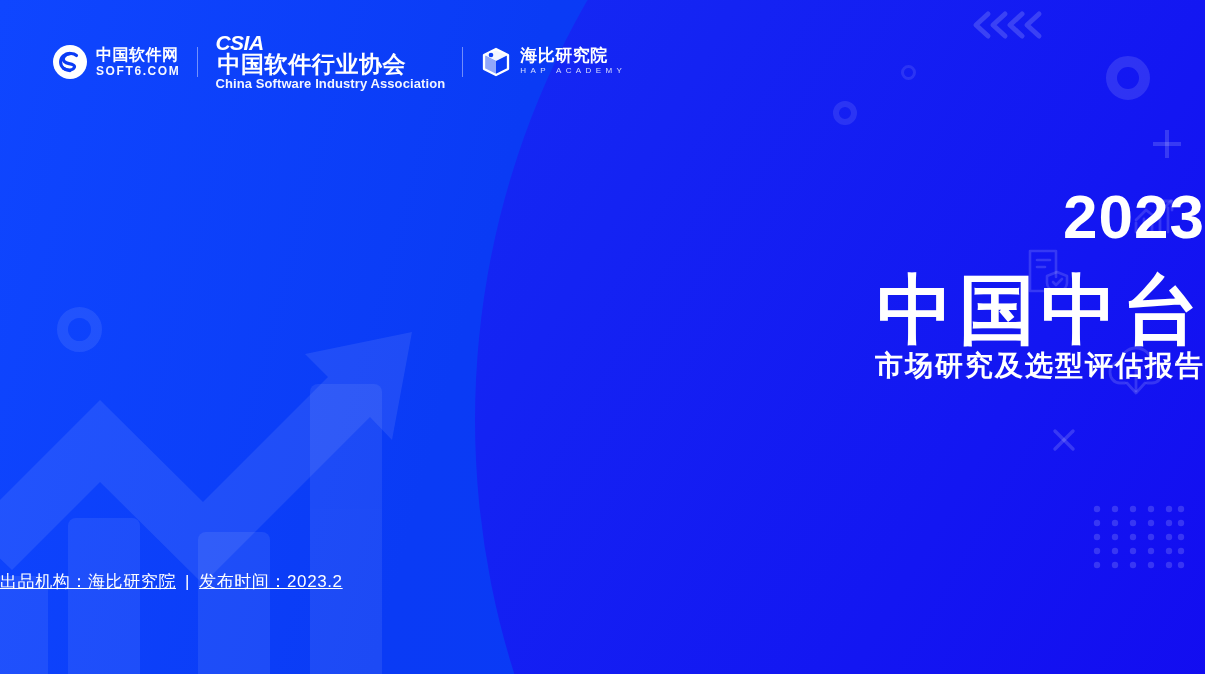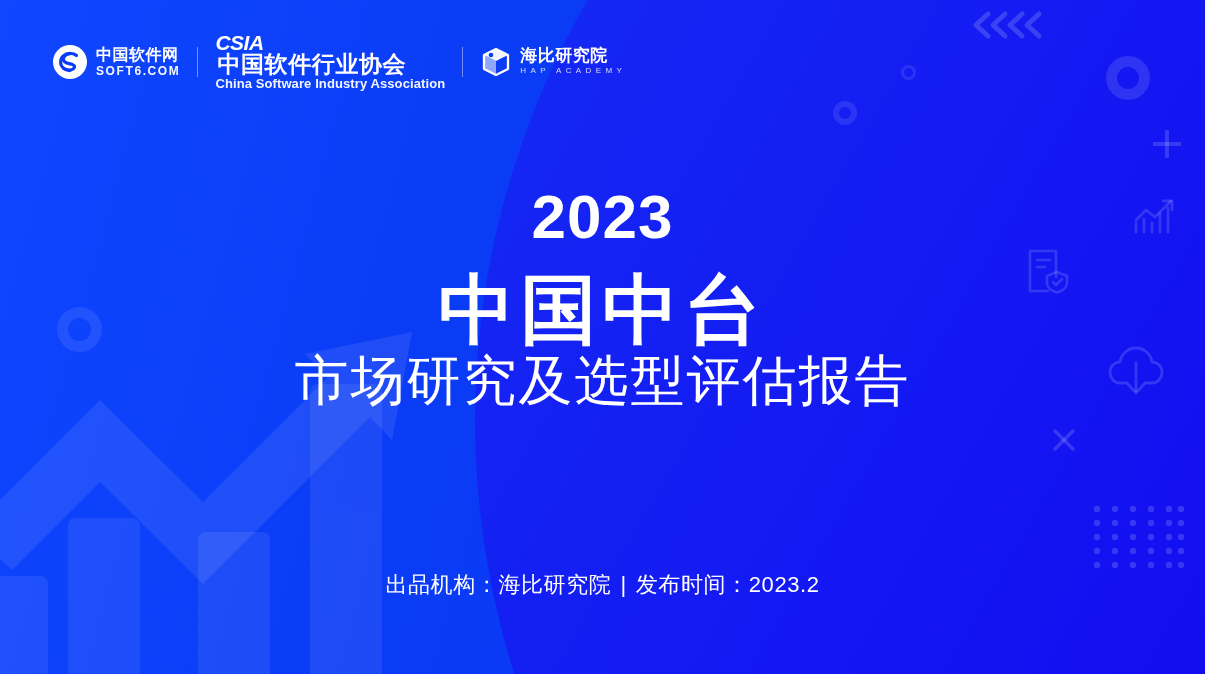--- a/index.html
+++ b/index.html
@@ -176,53 +176,54 @@
     margin-left: 2px;
     line-height: 1;
   }
 
   
   .title-block {
     position: absolute;
     left: 0;
     right: 0;
     top: 186px;
-    text-align: center;
+    text-align: right;
     color: #ffffff;
   }
   .year {
     font-size: 62px;
     font-weight: bold;
     letter-spacing: 1px;
     line-height: 1;
     margin-bottom: 22px;
   }
   .title-main {
     font-size: 76px;
     font-weight: bold;
     letter-spacing: 6px;
     line-height: 1.06;
     margin-bottom: 0;
   }
   .title-sub {
-    font-size: 54px;
-    font-weight: normal;
+    font-size: 28px;
+    font-weight: bold;
     letter-spacing: 2px;
     line-height: 1.1;
   }
 
   .footer-line {
     position: absolute;
     left: 0;
     right: 0;
     top: 570px;
-    text-align: center;
-    color: #ffffff;
-    font-size: 22px;
+    text-align: left;
+    color: #ffffff;
+    font-size: 17px;
     letter-spacing: 0.6px;
+    text-decoration: underline;
   }
   .footer-sep {
     display: inline-block;
     margin: 0 9px;
   }
 </style>
 </head>
 <body>
 
 <div class="cover">

